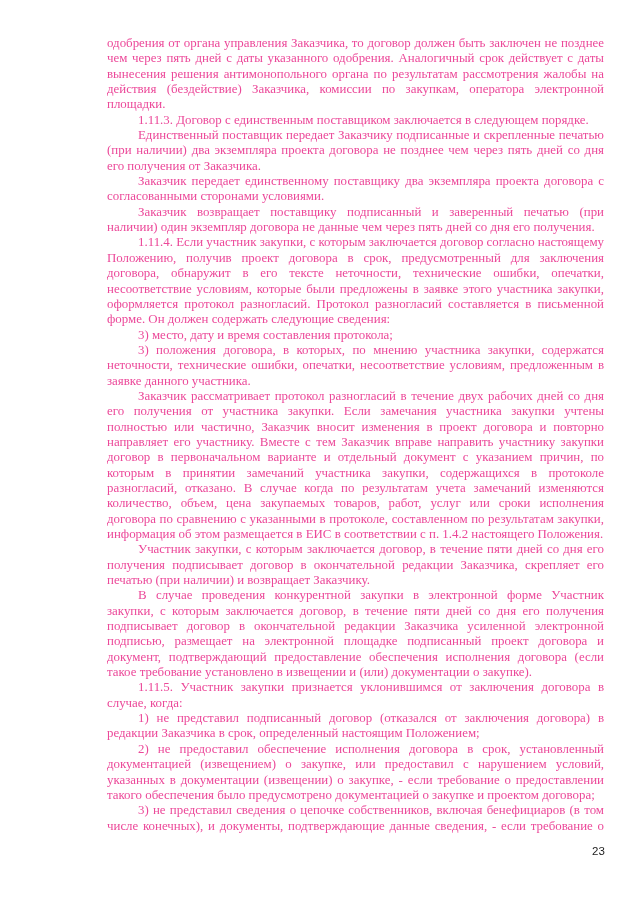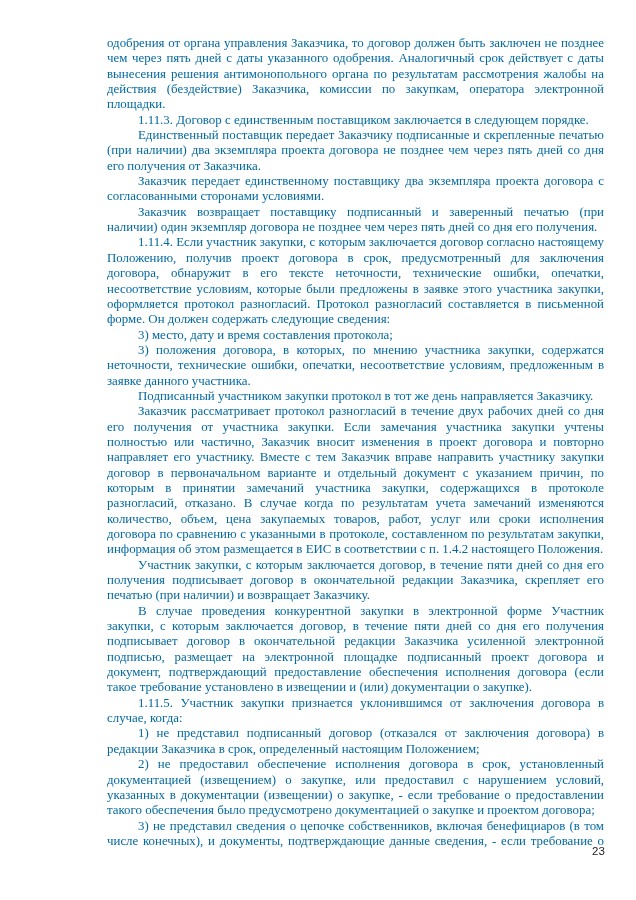--- a/index.html
+++ b/index.html
@@ -5,46 +5,45 @@
   html, body { margin: 0; padding: 0; background: #ffffff; }
   body { width: 636px; height: 900px; position: relative; overflow: hidden; }
   .page {
     position: absolute;
     left: 107px;
     top: 36px;
     width: 497px;
     font-family: "Liberation Serif", serif;
     font-size: 12.9px;
     line-height: 15.35px;
-    color: #0369a1;
+    color: #ec4899;
   }
   .p { margin: 0; text-align: justify; text-align-last: left; }
   .ind { text-indent: 31px; }
   .pagenum {
     position: absolute;
     left: 592px;
     top: 845px;
     font-family: "Liberation Sans", sans-serif;
     font-size: 11.5px;
     color: #222;
   }
 </style>
 </head>
 <body>
 
 <div class="page">
   <p class="p">одобрения от органа управления Заказчика, то договор должен быть заключен не позднее чем через пять дней с даты указанного одобрения. Аналогичный срок действует с даты вынесения решения антимонопольного органа по результатам рассмотрения жалобы на действия (бездействие) Заказчика, комиссии по закупкам, оператора электронной площадки.</p>
   <p class="p ind">1.11.3. Договор с единственным поставщиком заключается в следующем порядке.</p>
   <p class="p ind">Единственный поставщик передает Заказчику подписанные и скрепленные печатью (при наличии) два экземпляра проекта договора не позднее чем через пять дней со дня его получения от Заказчика.</p>
   <p class="p ind">Заказчик передает единственному поставщику два экземпляра проекта договора с согласованными сторонами условиями.</p>
-  <p class="p ind">Заказчик возвращает поставщику подписанный и заверенный печатью (при наличии) один экземпляр договора не позднее чем через пять дней со дня его получения.</p>
+  <p class="p ind">Заказчик возвращает поставщику подписанный и заверенный печатью (при наличии) один экземпляр договора не данные чем через пять дней со дня его получения.</p>
   <p class="p ind">1.11.4. Если участник закупки, с которым заключается договор согласно настоящему Положению, получив проект договора в срок, предусмотренный для заключения договора, обнаружит в его тексте неточности, технические ошибки, опечатки, несоответствие условиям, которые были предложены в заявке этого участника закупки, оформляется протокол разногласий. Протокол разногласий составляется в письменной форме. Он должен содержать следующие сведения:</p>
   <p class="p ind">3) место, дату и время составления протокола;</p>
   <p class="p ind">3) положения договора, в которых, по мнению участника закупки, содержатся неточности, технические ошибки, опечатки, несоответствие условиям, предложенным в заявке данного участника.</p>
-  <p class="p ind">Подписанный участником закупки протокол в тот же день направляется Заказчику.</p>
   <p class="p ind">Заказчик рассматривает протокол разногласий в течение двух рабочих дней со дня его получения от участника закупки. Если замечания участника закупки учтены полностью или частично, Заказчик вносит изменения в проект договора и повторно направляет его участнику. Вместе с тем Заказчик вправе направить участнику закупки договор в первоначальном варианте и отдельный документ с указанием причин, по которым в принятии замечаний участника закупки, содержащихся в протоколе разногласий, отказано. В случае когда по результатам учета замечаний изменяются количество, объем, цена закупаемых товаров, работ, услуг или сроки исполнения договора по сравнению с указанными в протоколе, составленном по результатам закупки, информация об этом размещается в ЕИС в соответствии с п. 1.4.2 настоящего Положения.</p>
   <p class="p ind">Участник закупки, с которым заключается договор, в течение пяти дней со дня его получения подписывает договор в окончательной редакции Заказчика, скрепляет его печатью (при наличии) и возвращает Заказчику.</p>
   <p class="p ind">В случае проведения конкурентной закупки в электронной форме Участник закупки, с которым заключается договор, в течение пяти дней со дня его получения подписывает договор в окончательной редакции Заказчика усиленной электронной подписью, размещает на электронной площадке подписанный проект договора и документ, подтверждающий предоставление обеспечения исполнения договора (если такое требование установлено в извещении и (или) документации о закупке).</p>
   <p class="p ind">1.11.5. Участник закупки признается уклонившимся от заключения договора в случае, когда:</p>
   <p class="p ind">1) не представил подписанный договор (отказался от заключения договора) в редакции Заказчика в срок, определенный настоящим Положением;</p>
   <p class="p ind">2) не предоставил обеспечение исполнения договора в срок, установленный документацией (извещением) о закупке, или предоставил с нарушением условий, указанных в документации (извещении) о закупке, - если требование о предоставлении такого обеспечения было предусмотрено документацией о закупке и проектом договора;</p>
   <p class="p ind" style="text-align-last: justify;">3) не представил сведения о цепочке собственников, включая бенефициаров (в том числе конечных), и документы, подтверждающие данные сведения, - если требование о</p>
 </div>
 
 <div class="pagenum">23</div>

